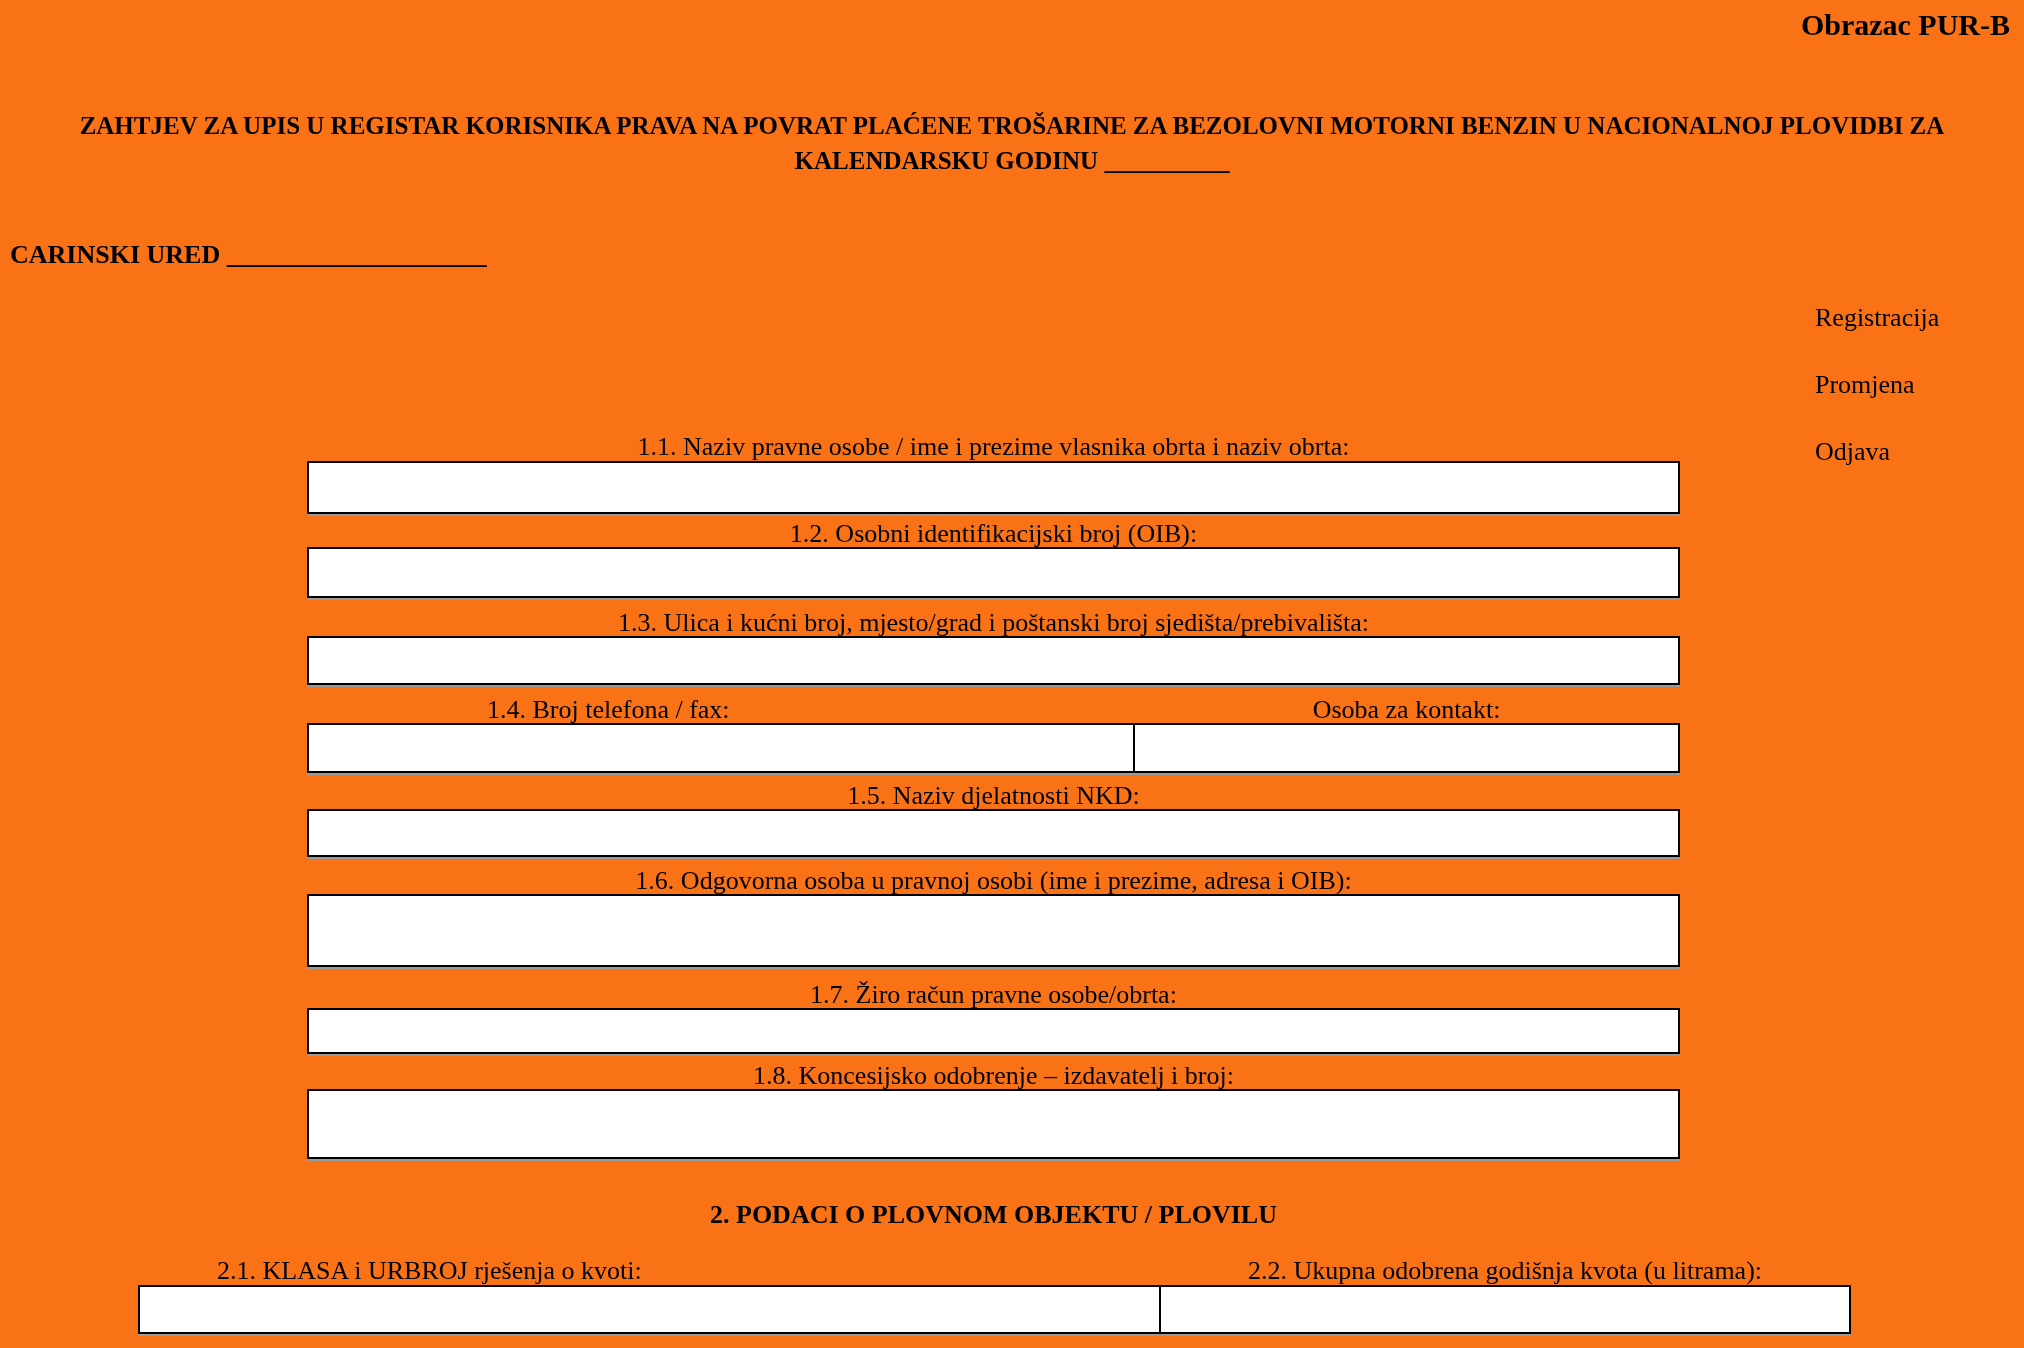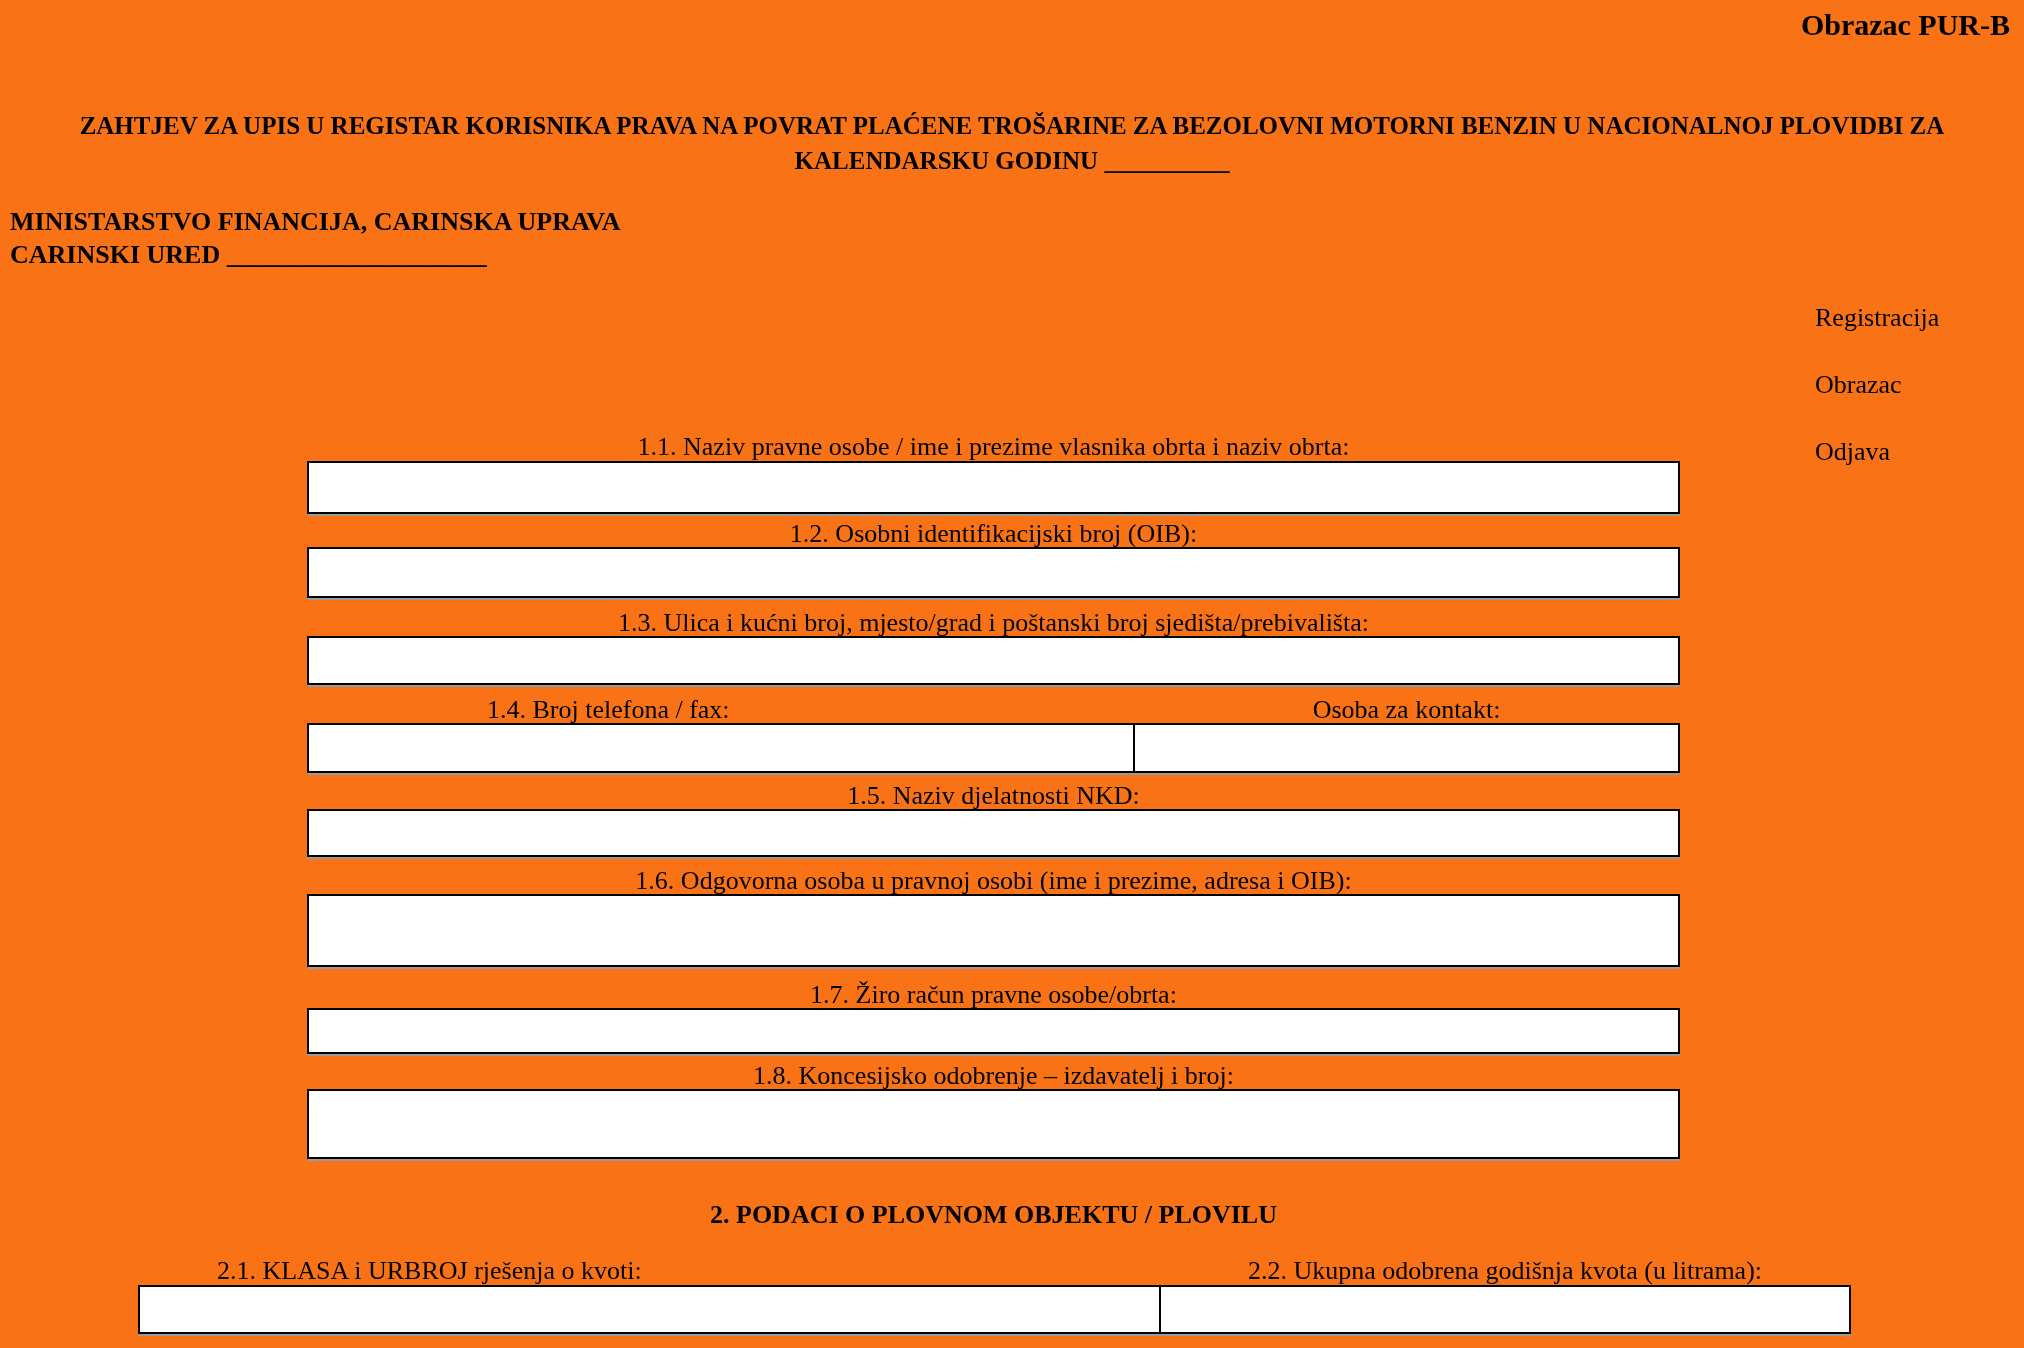--- a/index.html
+++ b/index.html
@@ -36,28 +36,27 @@
 
 <div class="page">
 
   <div class="abs b" style="top:8px; right:14px; font-size:30px; white-space:nowrap;">Obrazac PUR-B</div>
 
   <div class="abs title" style="top:112px;">ZAHTJEV ZA UPIS U REGISTAR KORISNIKA PRAVA NA POVRAT PLAĆENE TROŠARINE ZA BEZOLOVNI MOTORNI BENZIN U NACIONALNOJ PLOVIDBI ZA</div>
   <div class="abs title" style="top:147px;">
     <span>KALENDARSKU GODINU </span><span class="blank">__________</span>
   </div>
 
-  <div class="abs ministry" style="left:10px; top:207px;">MINISTARSTVO FINANCIJA, CARINSKA UPRAVA</div>
   <div class="abs ministry" style="left:10px; top:240px;">
     <span>CARINSKI URED </span><span class="blank">____________________</span>
   </div>
 
   <div class="abs" style="left:1815px; top:268px;">
     <div class="mode">Registracija</div>
-    <div class="mode">Obrazac</div>
+    <div class="mode">Promjena</div>
     <div class="mode">Odjava</div>
   </div>
 
 
   <div class="abs label center" style="left:307px; top:432px; width:1373px;">1.1. Naziv pravne osobe / ime i prezime vlasnika obrta i naziv obrta:</div>
   <div class="box" style="left:307px; top:461px; width:1373px; height:53px;"></div>
 
   <div class="abs label center" style="left:307px; top:519px; width:1373px;">1.2. Osobni identifikacijski broj (OIB):</div>
   <div class="box" style="left:307px; top:547px; width:1373px; height:51px;"></div>
 

